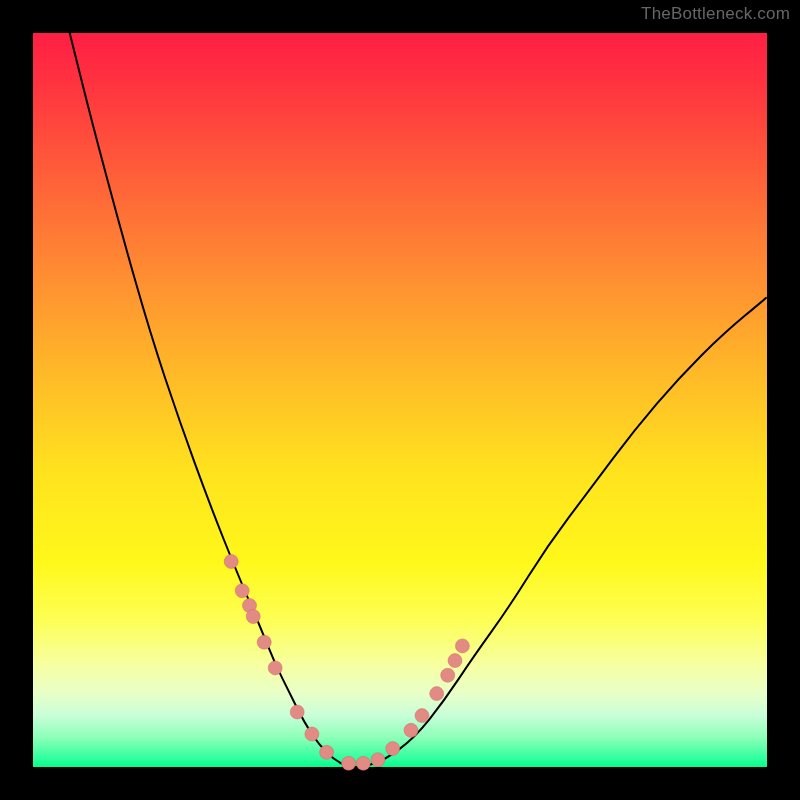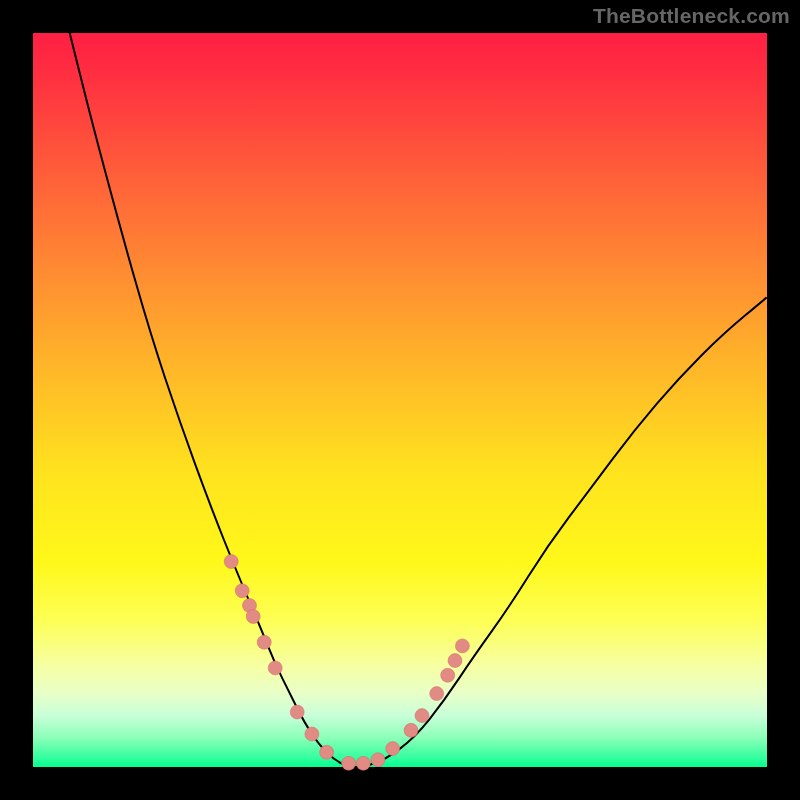--- a/index.html
+++ b/index.html
@@ -38,22 +38,22 @@
       #8cffb8 96%,
       #2bff9c 99%,
       #00ff8c 100%
     );
   }
   .watermark {
     position: absolute;
     top: 4px;
     right: 10px;
     color: #666;
-    font-size: 21px;
-    font-weight: 700;
+    font-size: 17px;
+    font-weight: 400;
     letter-spacing: 0.2px;
   }
   svg.curves {
     position: absolute;
     left: 0;
     top: 0;
     width: 734px;
     height: 734px;
     overflow: visible;
   }

